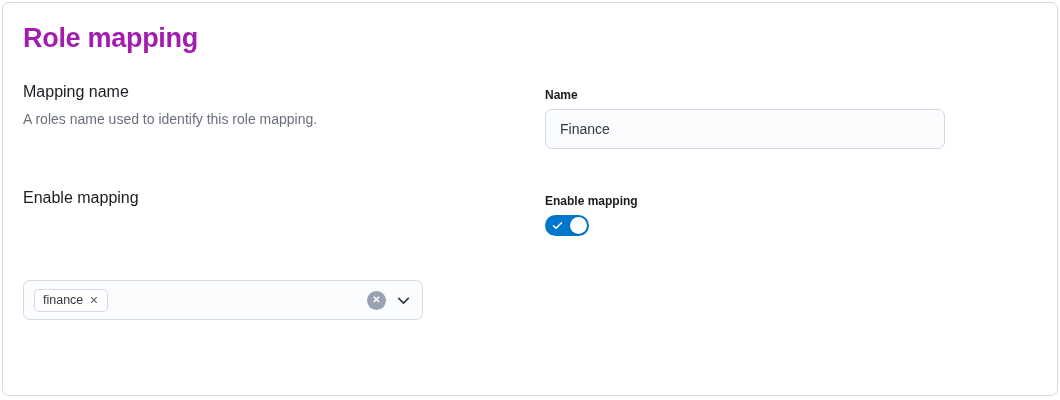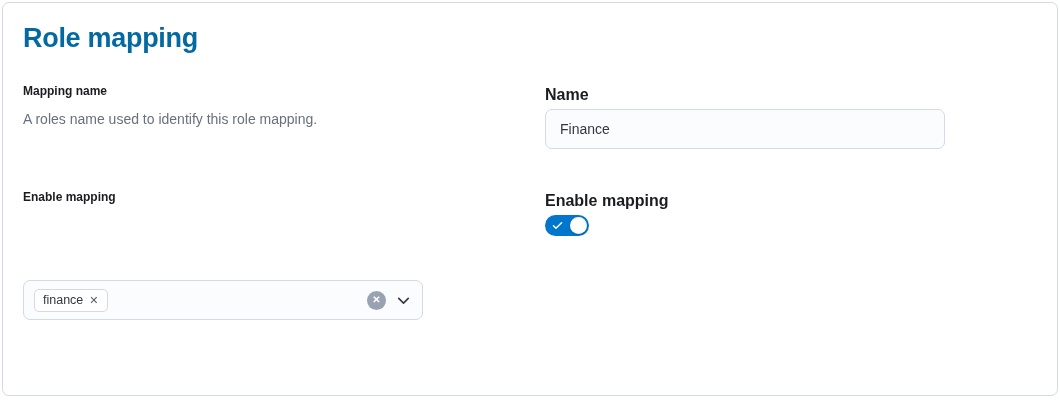--- a/index.html
+++ b/index.html
@@ -15,47 +15,47 @@
     height: 394px;
     background: #ffffff;
     border: 1px solid #d3dae6;
     border-radius: 7px;
     padding: 18px 20px;
   }
   .page-title {
     font-size: 27px;
     line-height: 34px;
     font-weight: 700;
-    color: #0369a1;
+    color: #a21caf;
     letter-spacing: -0.3px;
     margin-bottom: 26px;
   }
   .form-row {
     display: flex;
     align-items: flex-start;
     margin-bottom: 38px;
   }
   .col-left { width: 492px; margin-right: 30px; }
   .col-right { width: 400px; padding-top: 6px; }
   .section-heading {
-    font-size: 12px;
+    font-size: 16px;
     line-height: 21px;
-    font-weight: 700;
+    font-weight: 400;
     color: #1a1c21;
     margin-bottom: 7px;
   }
   .section-desc {
     font-size: 14px;
     line-height: 21px;
     color: #69707d;
     max-width: 452px;
   }
   .field-label {
     display: block;
-    font-size: 16px;
+    font-size: 12px;
     line-height: 16px;
     font-weight: 700;
     color: #1a1c21;
     margin-bottom: 6px;
   }
   .text-input {
     width: 400px;
     height: 40px;
     background: #fbfcfd;
     border: 1px solid #d3dae6;

